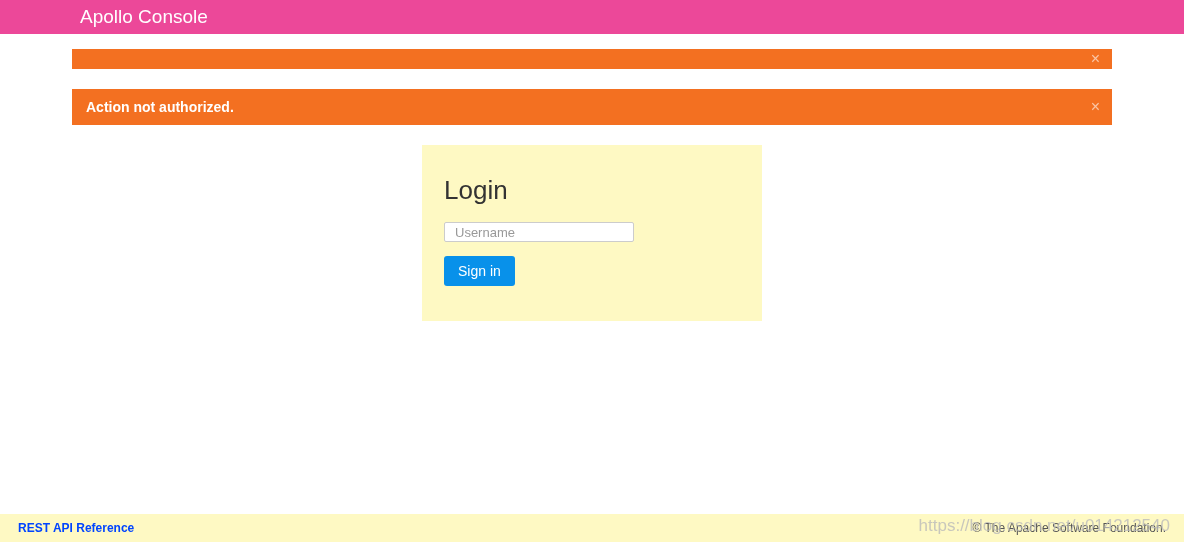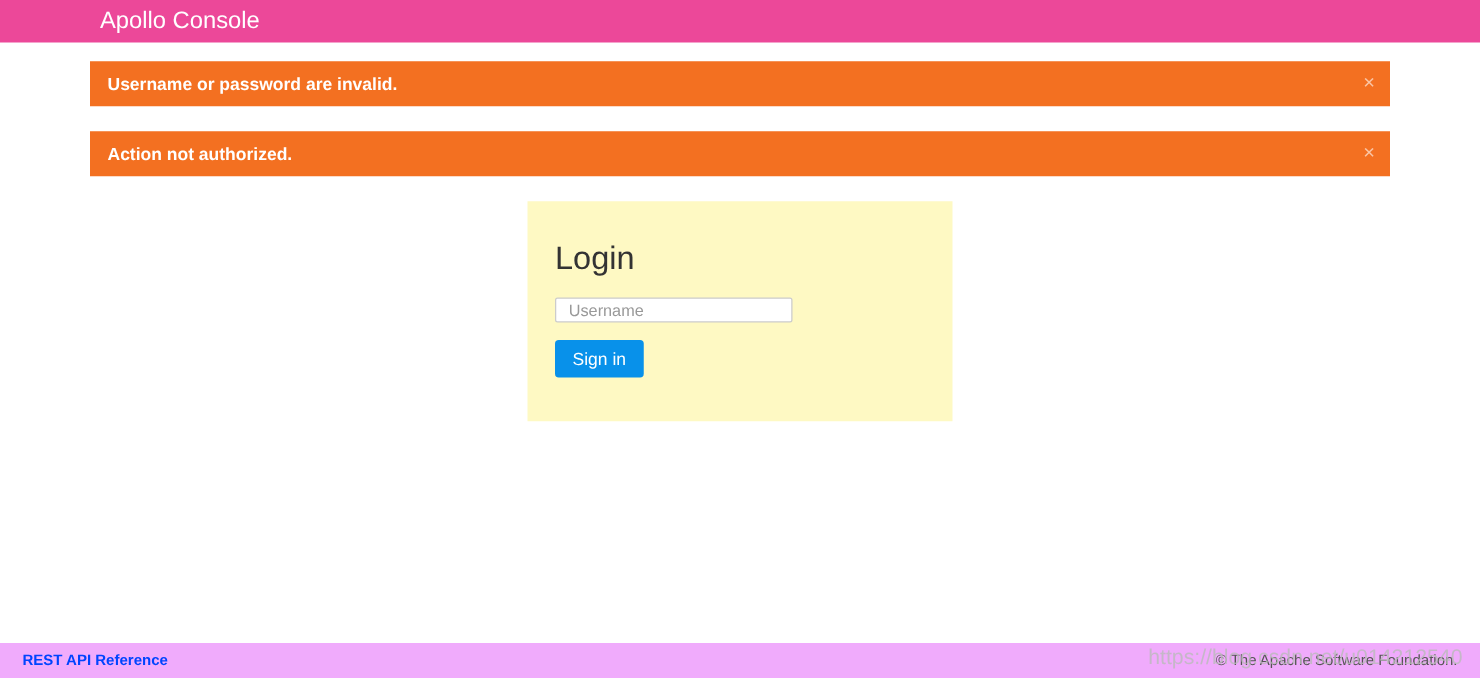--- a/index.html
+++ b/index.html
@@ -88,21 +88,21 @@
       background: #0891ea;
       color: #fff;
       border: none;
       padding: 7px 14px;
       font-size: 14px;
       border-radius: 3px;
       cursor: pointer;
       margin-top: 8px;
     }
     .footer {
-      background: #f0abfc;
+      background: #fef9c3;
       position: fixed;
       bottom: 0;
       left: 0;
       right: 0;
       height: 28px;
       display: flex;
       align-items: center;
       justify-content: space-between;
       padding: 0 18px;
       font-size: 12px;
@@ -129,21 +129,20 @@
 </head>
 <body>
 
 <div class="navbar">
   <span class="navbar-brand">Apollo Console</span>
 </div>
 
 <div class="container">
 
   <div class="alert">
-    <span>Username or password are invalid.</span>
     <button class="close">×</button>
   </div>
 
   <div class="alert">
     <span>Action not authorized.</span>
     <button class="close">×</button>
   </div>
 
   <div class="login-panel">
     <h2>Login</h2>

